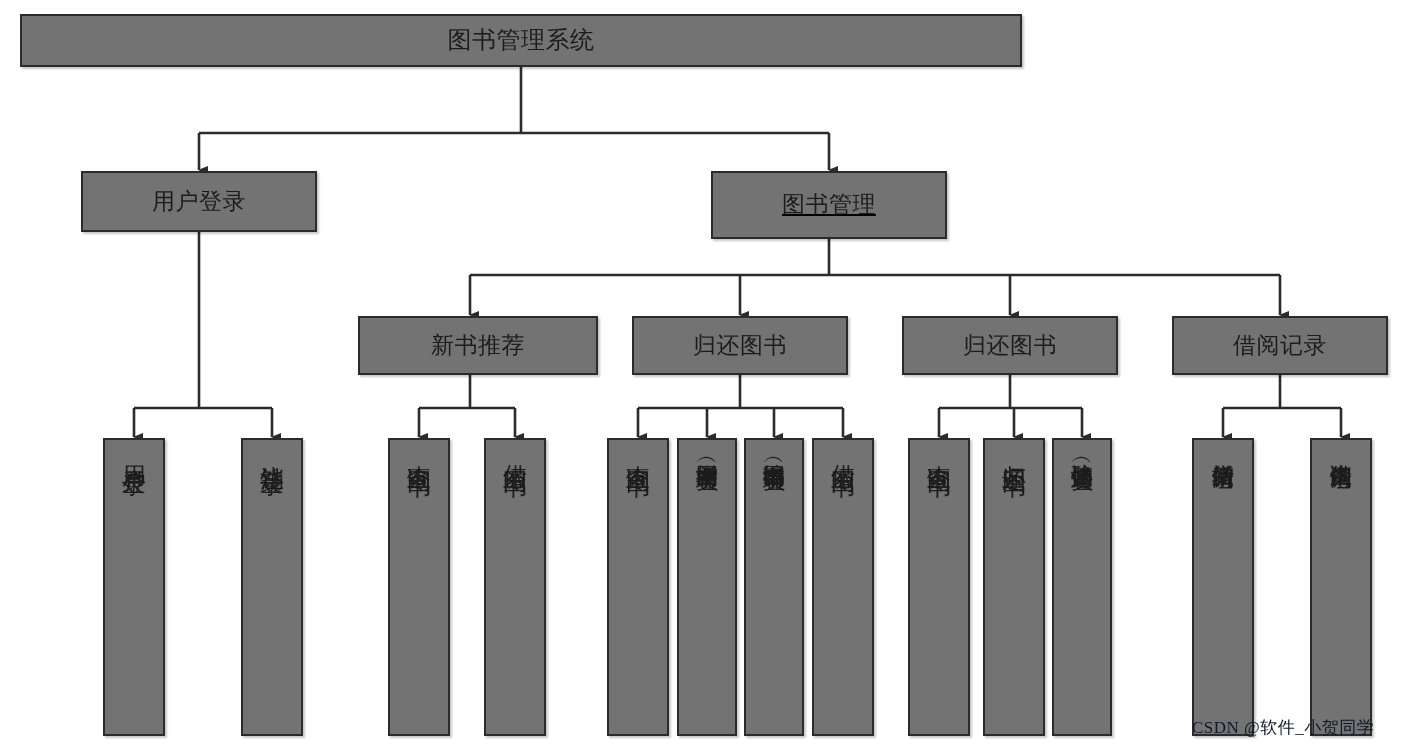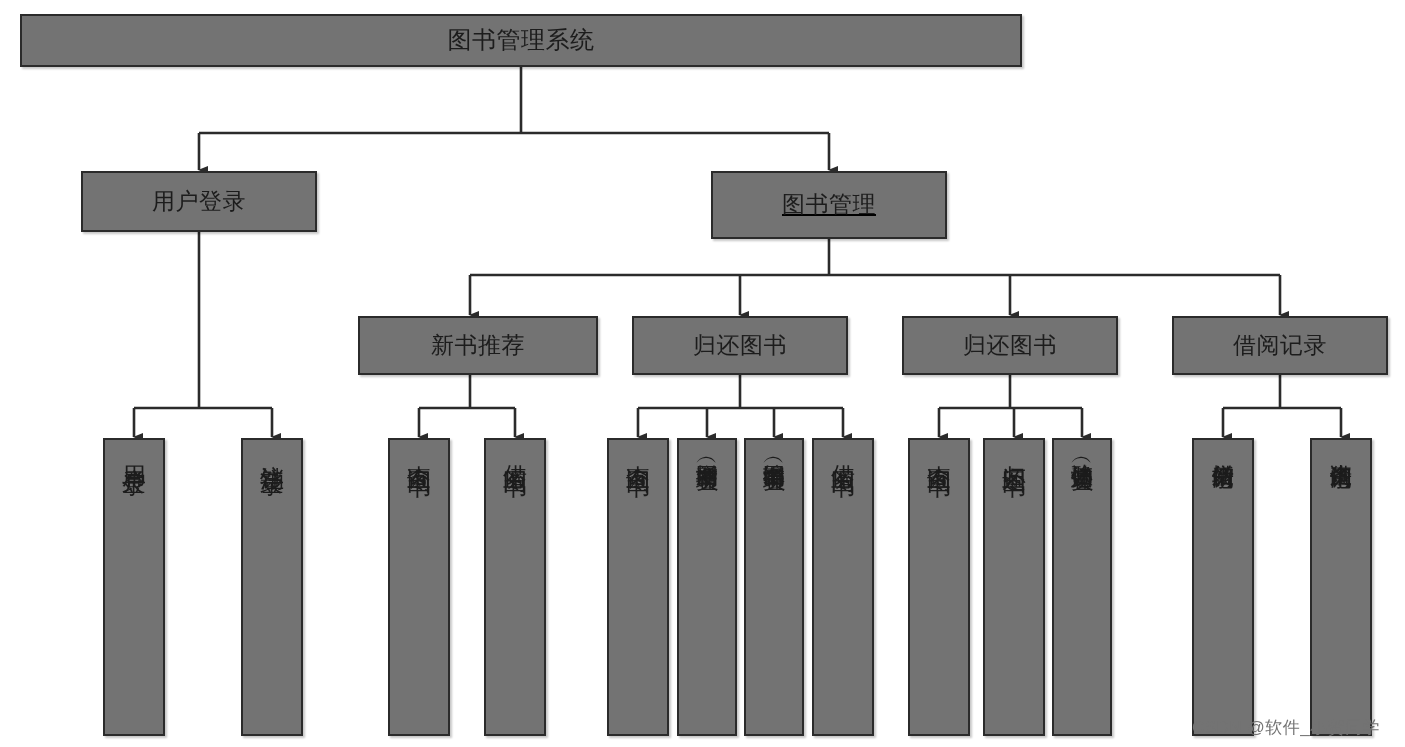--- a/index.html
+++ b/index.html
@@ -68,23 +68,23 @@
     line-height: 1;
     white-space: nowrap;
     text-align: left;
   }
   .node-v.tight .node-label {
     font-size: 22px;
     letter-spacing: 1px;
   }
   .watermark {
     position: absolute;
-    color: #737373;
+    color: #0f172a;
     font-size: 17px;
-    font-family: Liberation Sans, sans-serif;
+    font-family: Liberation Serif, serif;
     white-space: nowrap;
     letter-spacing: 0.5px;
   }
 </style>
 </head>
 <body>
 
 <div id="diagram-root">
   <svg class="diagram-canvas" viewBox="0 0 1405 747" xmlns="http://www.w3.org/2000/svg">
     <defs>

